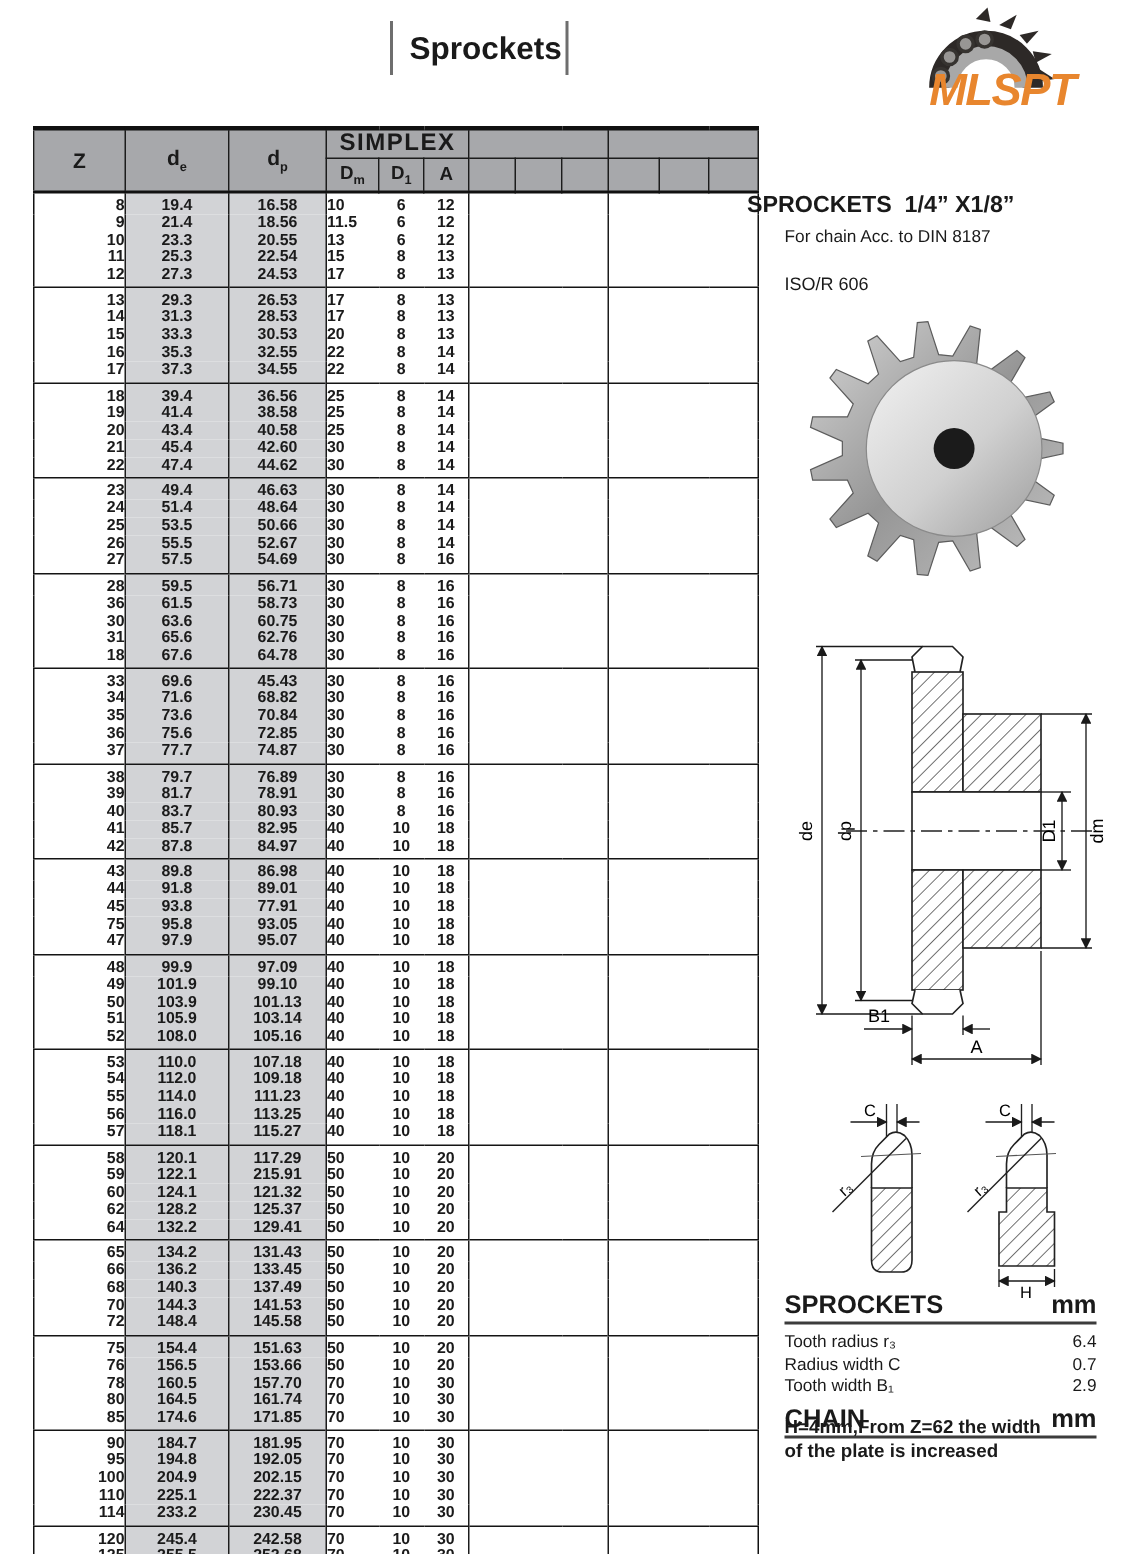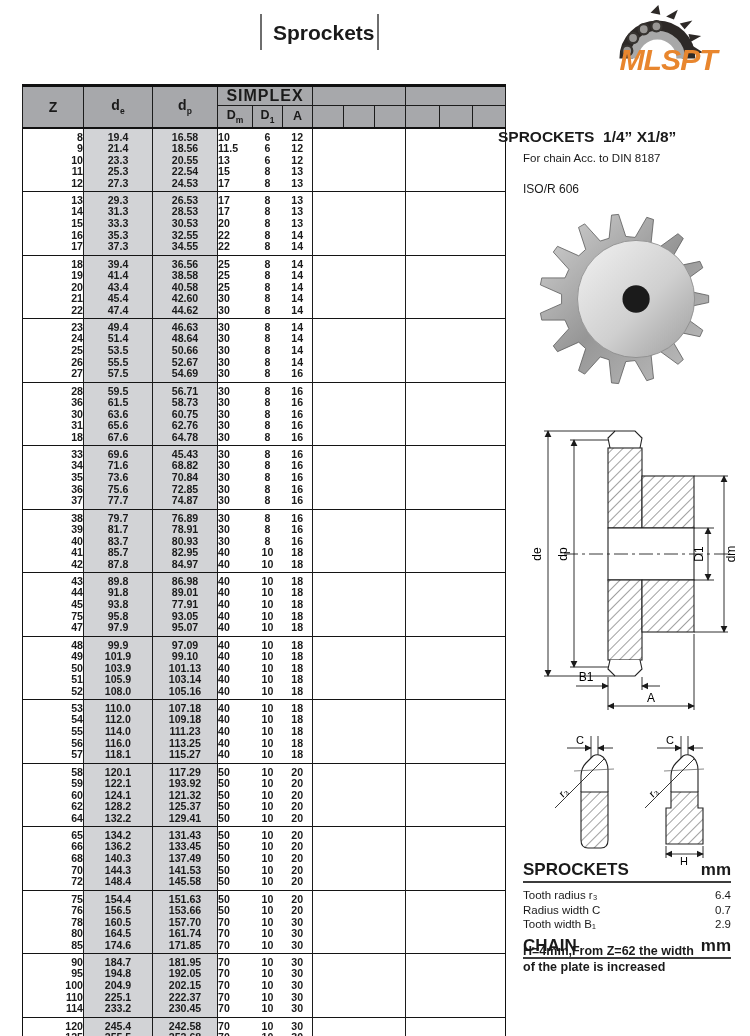--- a/index.html
+++ b/index.html
@@ -656,21 +656,21 @@
           <td class="c-dp">117.29</td>
           <td class="c-dm">50</td>
           <td class="c-d1">10</td>
           <td class="c-a">20</td>
           <td class="c-x1" colspan="3"></td>
           <td class="c-x2" colspan="3"></td>
         </tr>
         <tr>
           <td class="c-z">59</td>
           <td class="c-de">122.1</td>
-          <td class="c-dp">193.92</td>
+          <td class="c-dp">215.91</td>
           <td class="c-dm">50</td>
           <td class="c-d1">10</td>
           <td class="c-a">20</td>
           <td class="c-x1" colspan="3"></td>
           <td class="c-x2" colspan="3"></td>
         </tr>
         <tr>
           <td class="c-z">60</td>
           <td class="c-de">124.1</td>
           <td class="c-dp">121.32</td>

